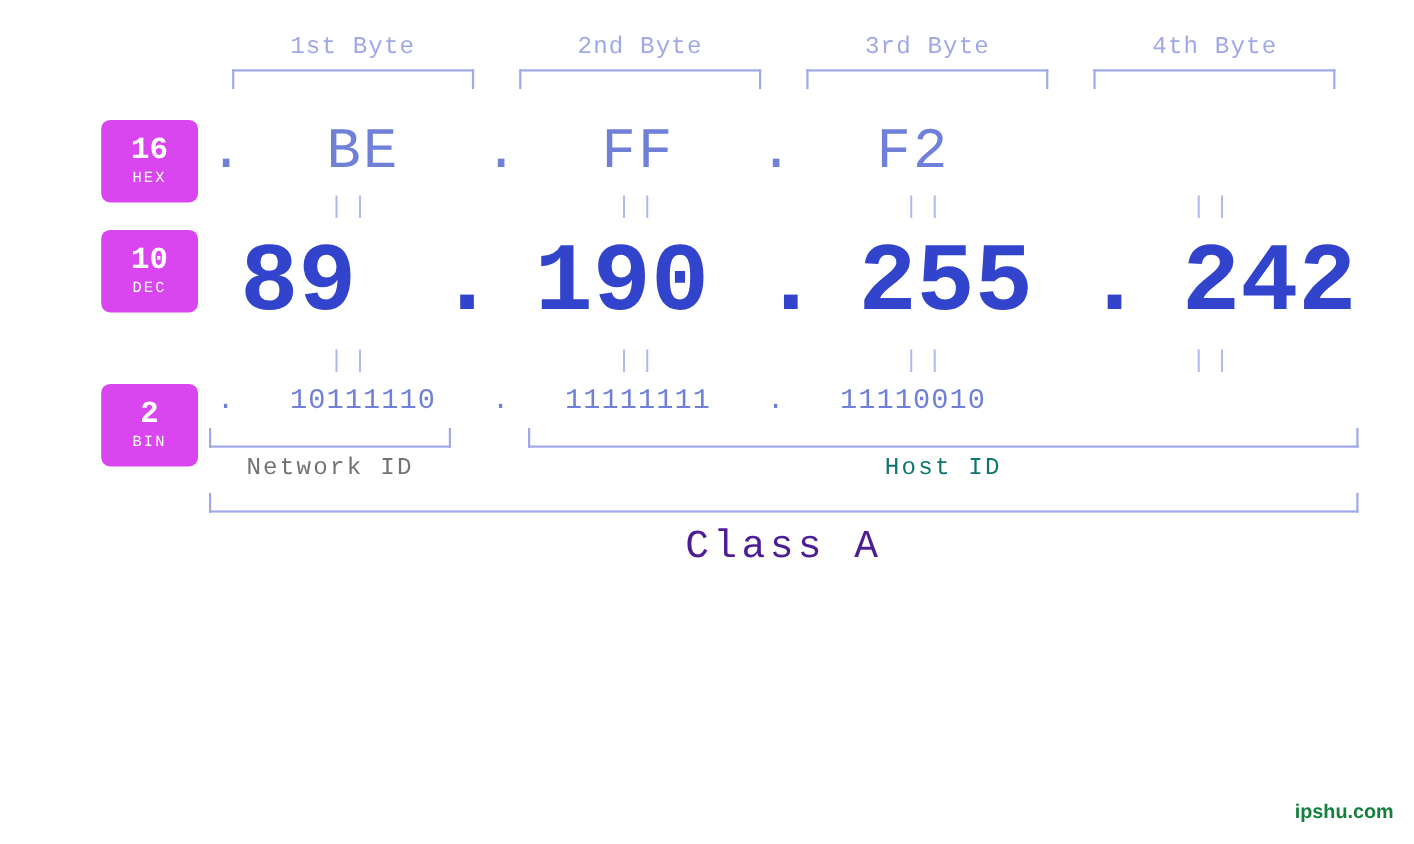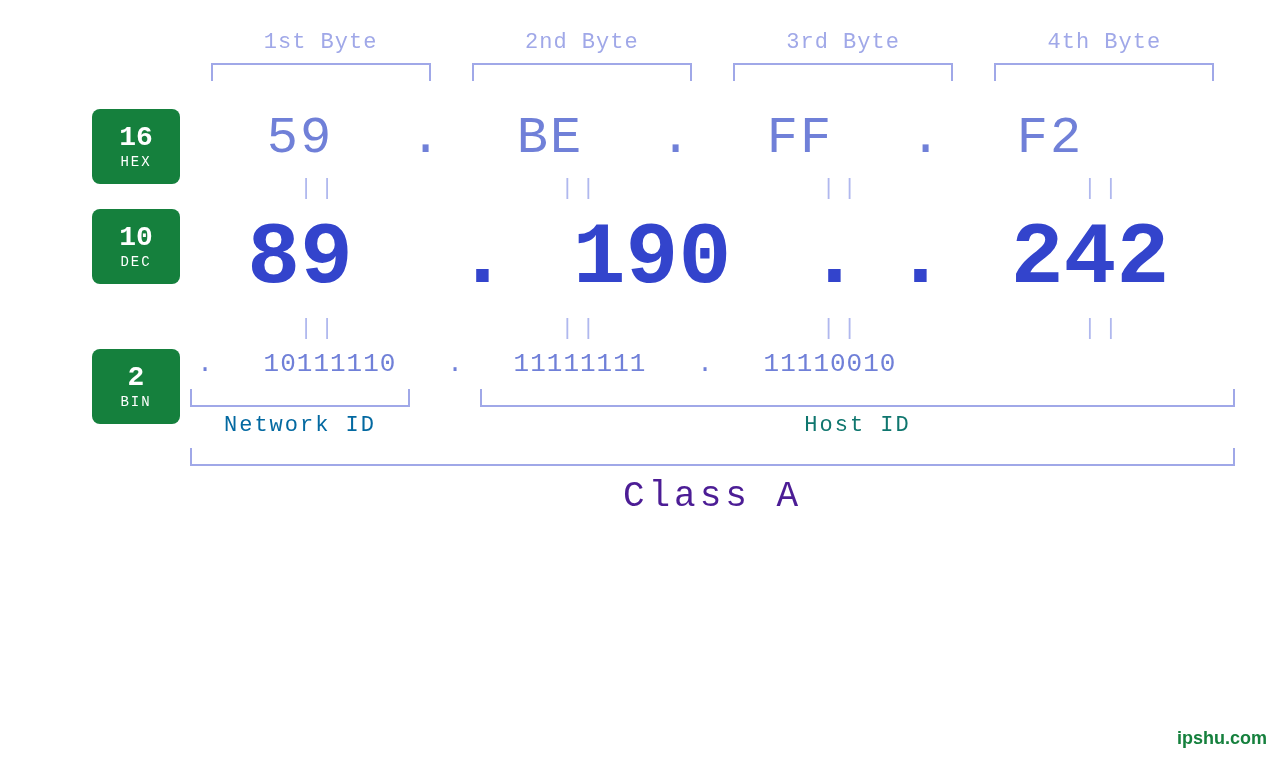--- a/index.html
+++ b/index.html
@@ -54,21 +54,21 @@
       height: 18px;
       border-top: 2px solid #a0a8e8;
       border-left: 2px solid #a0a8e8;
       border-right: 2px solid #a0a8e8;
     }
 
     
     .badge {
       width: 88px;
       height: 75px;
-      background: #15803d;
+      background: #d946ef;
       border-radius: 8px;
       display: flex;
       flex-direction: column;
       align-items: center;
       justify-content: center;
       color: white;
       position: absolute;
       left: 42px;
     }
 
@@ -186,23 +186,20 @@
     <div class="bracket-box"></div>
     <div class="bracket-box"></div>
   </div>
 
   <div style="position:relative; width:100%; display:flex; align-items:center; margin-top:28px; padding-left:140px;">
 
     <div class="badge" style="top:0;">
       <span class="badge-number">16</span>
       <span class="badge-label">HEX</span>
     </div>
-    <div class="byte-value">
-      <span class="hex-value">59</span>
-    </div>
     <div class="dot">.</div>
     <div class="byte-value">
       <span class="hex-value">BE</span>
     </div>
     <div class="dot">.</div>
     <div class="byte-value">
       <span class="hex-value">FF</span>
     </div>
     <div class="dot">.</div>
     <div class="byte-value">
@@ -224,20 +221,23 @@
       <span class="badge-label">DEC</span>
     </div>
     <div class="byte-value">
       <span class="dec-value">89</span>
     </div>
     <div class="dot-dec">.</div>
     <div class="byte-value">
       <span class="dec-value">190</span>
     </div>
     <div class="dot-dec">.</div>
+    <div class="byte-value">
+      <span class="dec-value">255</span>
+    </div>
     <div class="dot-dec">.</div>
     <div class="byte-value">
       <span class="dec-value">242</span>
     </div>
   </div>
 
   <div class="equals-row" style="margin-top:4px;">
     <div class="equals-cell">||</div>
     <div class="equals-cell">||</div>
     <div class="equals-cell">||</div>
@@ -267,21 +267,21 @@
   <div style="width:100%; padding-left:140px; display:flex; align-items:flex-start; margin-top:10px;">
 
     <div style="width:220px; height:18px; border-bottom:2px solid #a0a8e8; border-left:2px solid #a0a8e8; border-right:2px solid #a0a8e8;"></div>
 
     <div style="width:70px;"></div>
 
     <div style="flex:1; height:18px; border-bottom:2px solid #a0a8e8; border-left:2px solid #a0a8e8; border-right:2px solid #a0a8e8;"></div>
   </div>
 
   <div style="width:100%; padding-left:140px; display:flex; align-items:flex-start; margin-top:6px;">
-    <div style="width:220px; text-align:center; color:#0369a1; font-size:22px; letter-spacing:2px; font-family:'Courier New',Courier,monospace;">Network ID</div>
+    <div style="width:220px; text-align:center; color:#737373; font-size:22px; letter-spacing:2px; font-family:'Courier New',Courier,monospace;">Network ID</div>
     <div style="width:70px;"></div>
     <div style="flex:1; text-align:center; color:#0f766e; font-size:22px; letter-spacing:2px; font-family:'Courier New',Courier,monospace;">Host ID</div>
   </div>
 
   <div style="width:100%; padding-left:140px; display:flex; margin-top:10px;">
     <div style="flex:1; height:18px; border-bottom:2px solid #a0a8e8; border-left:2px solid #a0a8e8; border-right:2px solid #a0a8e8;"></div>
   </div>
 
   <div style="width:100%; padding-left:140px; text-align:center; margin-top:10px;">
     <span style="color:#4c1d95; font-size:36px; letter-spacing:4px; font-family:'Courier New',Courier,monospace;">Class A</span>

